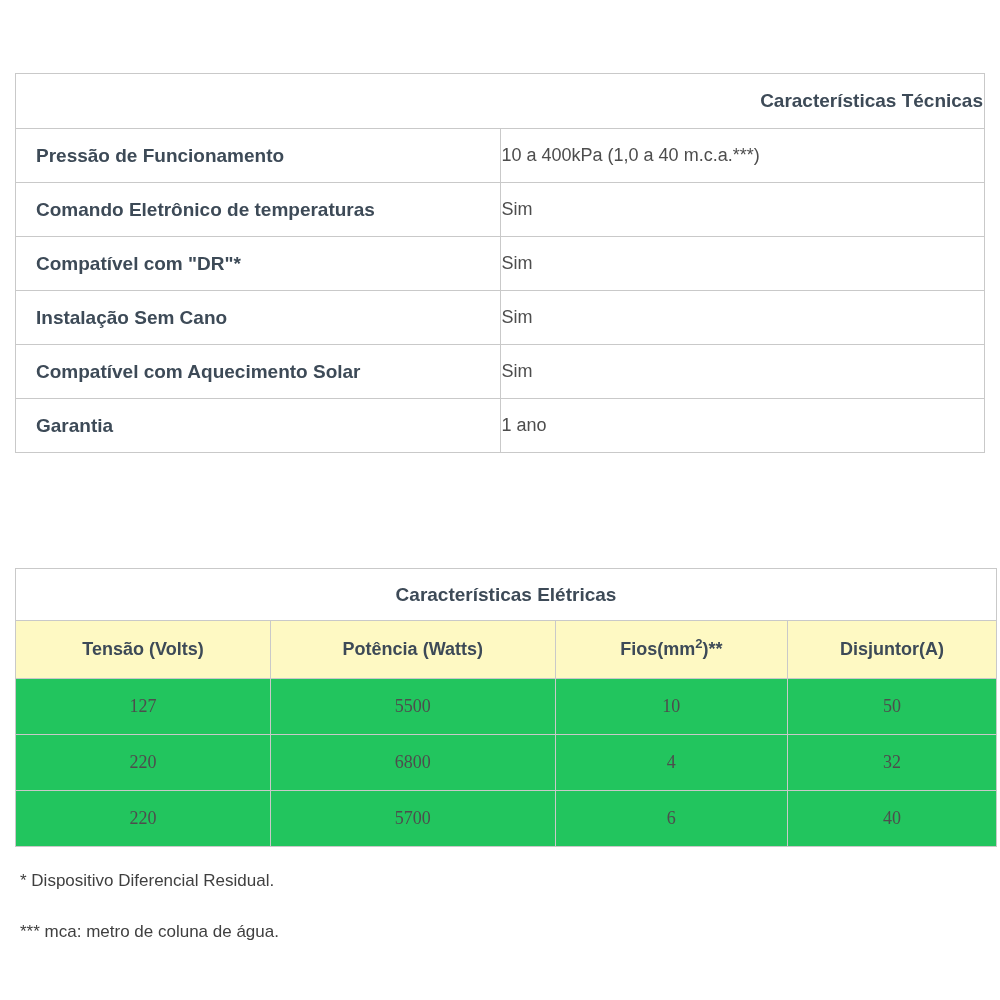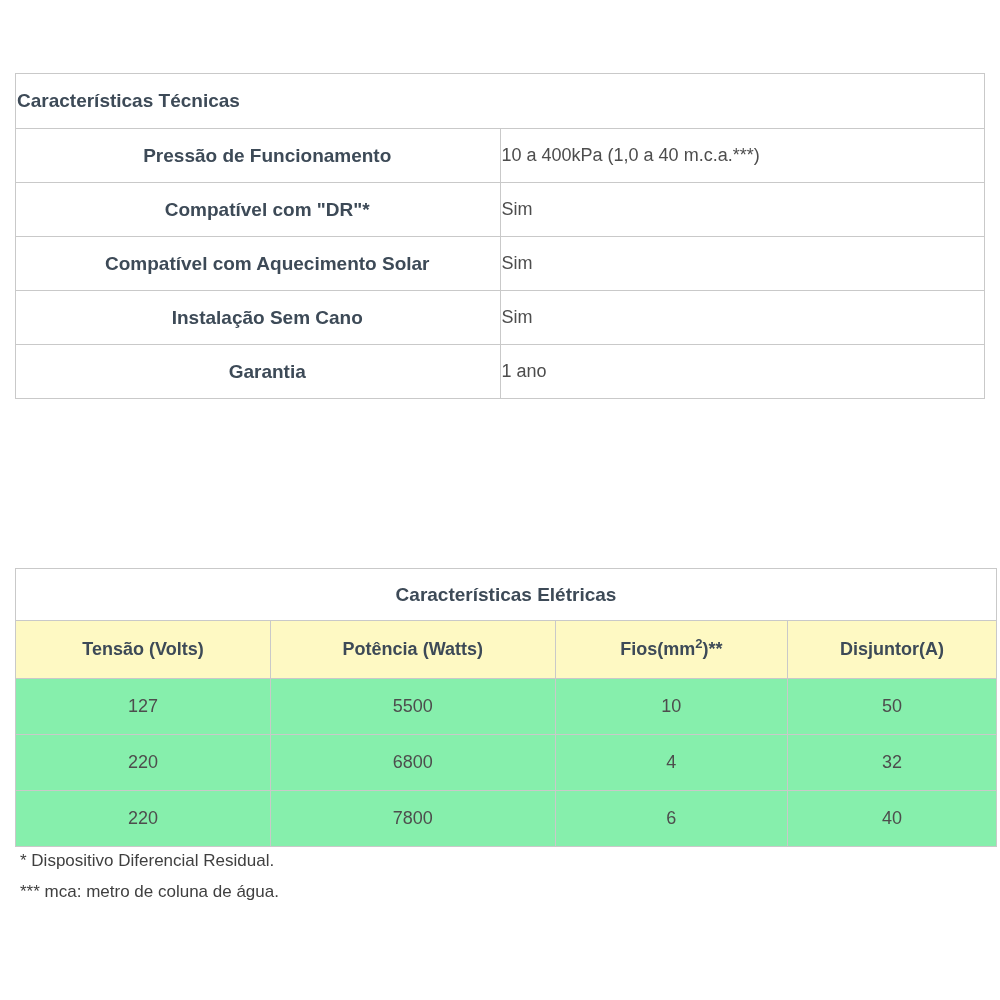--- a/index.html
+++ b/index.html
@@ -24,37 +24,37 @@
     position: absolute;
     left: 15px;
     top: 73px;
     width: 970px;
   }
   .tech-table th.table-title {
     height: 52px;
     font-size: 19px;
     font-weight: bold;
     color: #3d4a57;
-    text-align: left;
+    text-align: right;
     vertical-align: middle;
     border: 1px solid #c9c9c9;
     background: #ffffff;
   }
   .tech-table td {
     border: 1px solid #c9c9c9;
     height: 51px;
     vertical-align: middle;
     background: #ffffff;
   }
   .tech-table td.spec-label {
     width: 59.8%;
     font-size: 19px;
     font-weight: bold;
     color: #3d4a57;
-    text-align: center;
+    text-align: left;
     padding-left: 20px;
   }
   .tech-table td.spec-value {
     width: 40.2%;
     font-size: 18px;
     color: #4d4d4d;
     text-align: left;
   }
   .elec-table {
     position: absolute;
@@ -82,64 +82,70 @@
     border: 1px solid #c9c9c9;
     background: #fef9c3;
   }
   .elec-table td {
     height: 53px;
     font-size: 18px;
     color: #4d4d4d;
     text-align: center;
     vertical-align: middle;
     border: 1px solid #c9c9c9;
-    background: #86efac;
+    background: #22c55e;
+    font-family: Liberation Serif, serif;
   }
   .elec-table sup {
     font-size: 13px;
     line-height: 0;
   }
   .footnotes {
     position: absolute;
     left: 20px;
     top: 845px;
     font-size: 17px;
     color: #3f3f3f;
     line-height: 31px;
   }
   .footnote-line {
     white-space: nowrap;
+    margin-top: 20px;
   }
 </style>
 </head>
 <body>
 
 <div class="page">
 
   <table class="tech-table">
     <thead>
       <tr>
         <th class="table-title" colspan="2">Características Técnicas</th>
       </tr>
     </thead>
     <tbody>
       <tr>
         <td class="spec-label">Pressão de Funcionamento</td>
         <td class="spec-value">10 a 400kPa (1,0 a 40 m.c.a.***)</td>
       </tr>
       <tr>
+        <td class="spec-label">Comando Eletrônico de temperaturas</td>
+        <td class="spec-value">Sim</td>
+      </tr>
+      <tr>
         <td class="spec-label">Compatível com "DR"*</td>
         <td class="spec-value">Sim</td>
       </tr>
       <tr>
-        <td class="spec-label">Compatível com Aquecimento Solar</td>
+        <td class="spec-label">Instalação Sem Cano</td>
         <td class="spec-value">Sim</td>
       </tr>
       <tr>
-        <td class="spec-label">Instalação Sem Cano</td>
+        <td class="spec-label">Compatível com Aquecimento Solar</td>
         <td class="spec-value">Sim</td>
       </tr>
       <tr>
         <td class="spec-label">Garantia</td>
         <td class="spec-value">1 ano</td>
       </tr>
     </tbody>
   </table>
 
   <table class="elec-table">
@@ -168,21 +174,21 @@
         <td>50</td>
       </tr>
       <tr>
         <td>220</td>
         <td>6800</td>
         <td>4</td>
         <td>32</td>
       </tr>
       <tr>
         <td>220</td>
-        <td>7800</td>
+        <td>5700</td>
         <td>6</td>
         <td>40</td>
       </tr>
     </tbody>
   </table>
 
   <div class="footnotes">
     <div class="footnote-line">* Dispositivo Diferencial Residual.</div>
     <div class="footnote-line">*** mca: metro de coluna de água.</div>
   </div>

